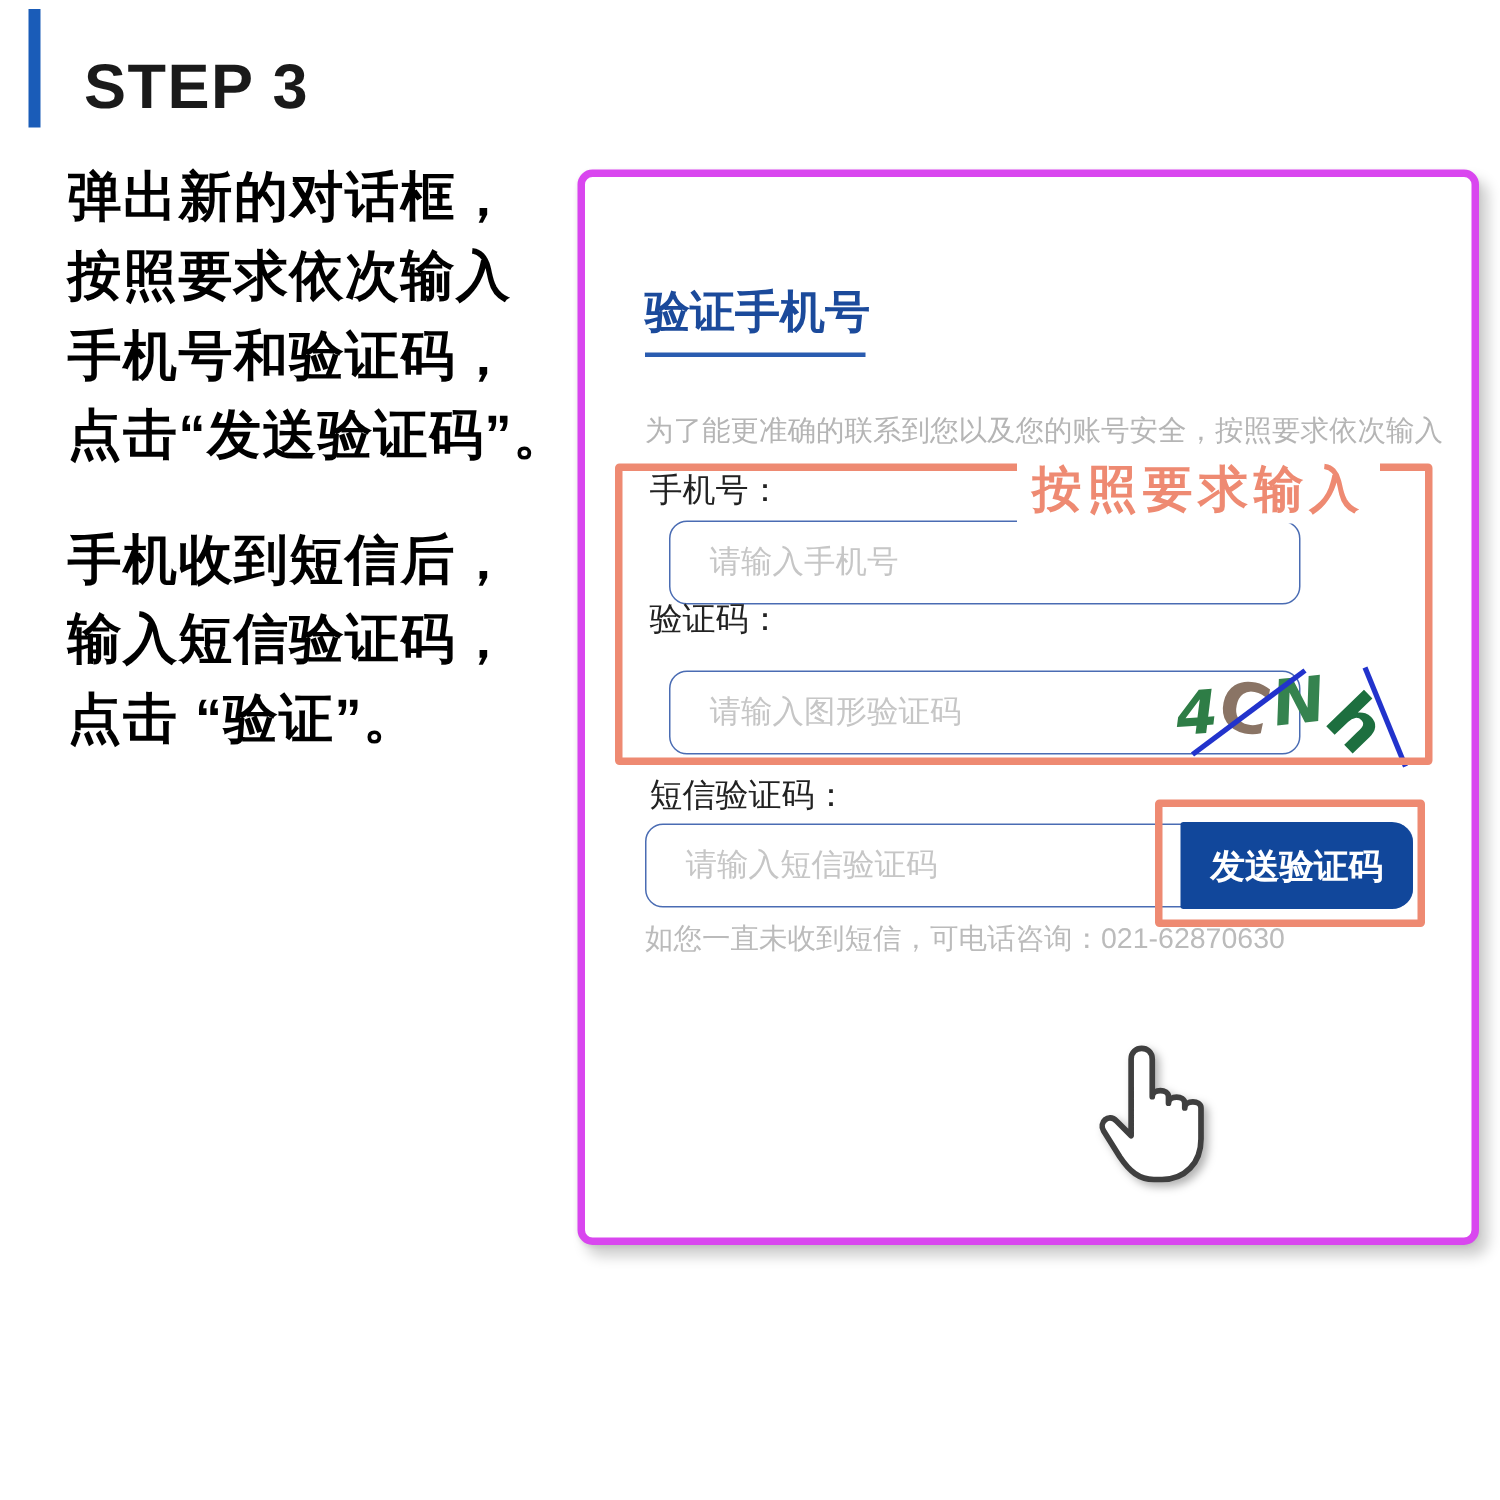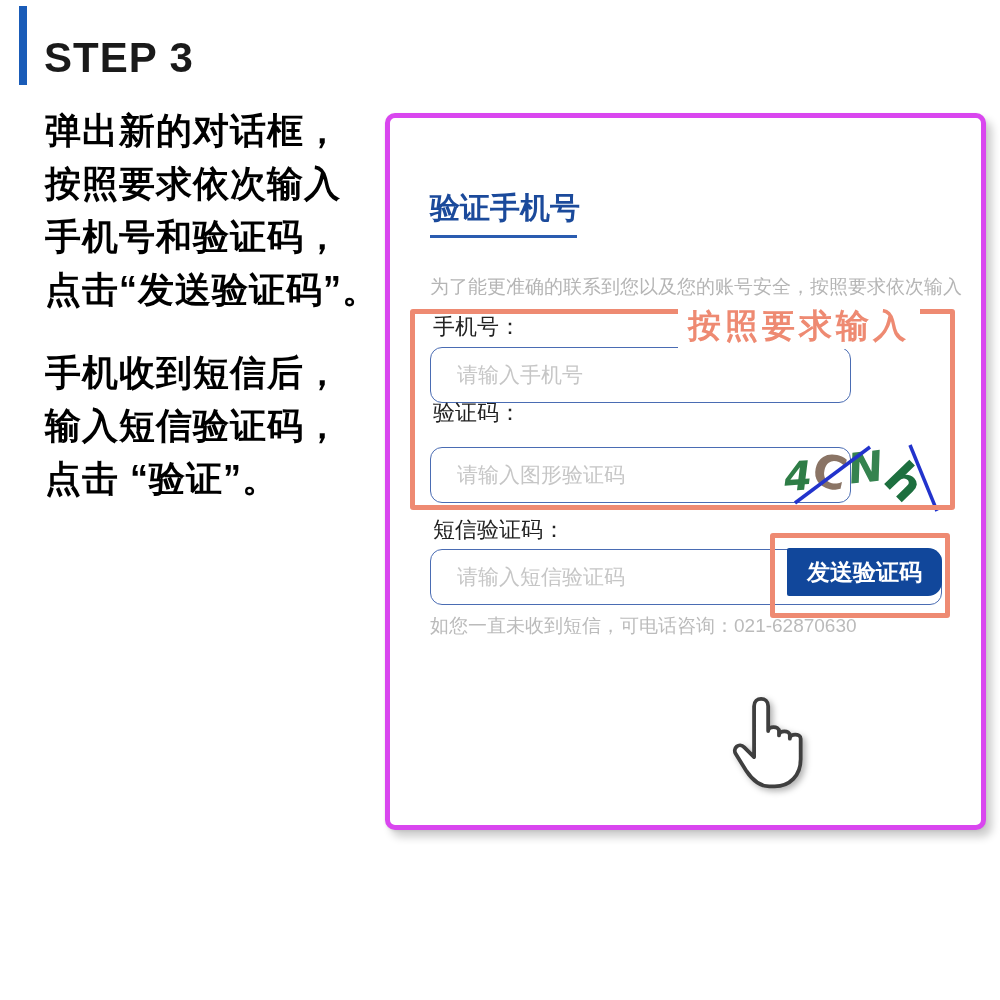--- a/index.html
+++ b/index.html
@@ -1,60 +1,60 @@
 <!DOCTYPE html>
 <html><head>
 <meta charset="utf-8">
 <style>
   html,body{margin:0;padding:0;background:#ffffff;}
   .page{position:relative;width:1000px;height:1000px;background:#ffffff;overflow:hidden;
         font-family:"Liberation Sans","DejaVu Sans",sans-serif;}
 
   
   .step-bar{position:absolute;left:19px;top:6px;width:8px;height:79px;background:#1a5cb8;}
-  .step-title{position:absolute;left:44px;top:34px;margin:0;font-size:42px;font-weight:700;
+  .step-title{position:absolute;left:56px;top:34px;margin:0;font-size:42px;font-weight:700;
               color:#1a1a1a;letter-spacing:1px;}
   .instr{position:absolute;left:45px;font-size:36px;font-weight:700;color:#000;
          line-height:53px;letter-spacing:1px;white-space:nowrap;}
   .instr1{top:104px;}
   .instr2{top:346px;}
 
   
   .dialog{position:absolute;left:385px;top:113px;width:591px;height:707px;background:#fff;
           border:5px solid #d946ef;border-radius:10px;
           box-shadow:6px 7px 9px rgba(0,0,0,0.20),0 1px 3px rgba(0,0,0,0.08);}
   .dlg-title{position:absolute;left:40px;top:70px;margin:0;font-size:30px;font-weight:700;color:#1b4a9b;}
   .title-underline{position:absolute;left:40px;top:117px;width:147px;height:3px;background:#2a5cb0;}
   .subtitle{position:absolute;left:40px;top:156px;margin:0;font-size:19px;color:#b5b5b5;white-space:nowrap;}
 
   .label{position:absolute;left:43px;font-size:22px;color:#222;}
   .lbl-phone{top:194px;}
   .lbl-captcha{top:280px;}
   .lbl-sms{top:397px;}
 
-  .field{box-sizing:border-box;position:absolute;left:40px;width:421px;height:56px;
+  .field{box-sizing:border-box;position:absolute;left:56px;width:421px;height:56px;
          border:1px solid #4a6cb3;border-radius:12px;padding:0 0 0 26px;font-size:21px;color:#444;
          font-family:"Liberation Sans","DejaVu Sans",sans-serif;outline:none;background:#fff;}
   .field::placeholder{color:#c6c6c6;opacity:1;}
   .fld-phone{top:229px;}
   .fld-captcha{top:329px;}
 
   
   .captcha-img{position:absolute;left:392px;top:325px;width:158px;height:75px;z-index:3;cursor:pointer;}
   .cp{position:absolute;font-weight:700;font-family:"DejaVu Sans","Liberation Sans",sans-serif;}
   .cp0{left:2px;top:10px;font-size:40px;font-style:italic;color:#2e7d46;transform:rotate(-4deg);}
   .cp1{left:31px;top:2px;font-size:46px;color:#8a7465;transform:rotate(12deg);}
   .cp2{left:66px;top:0px;font-size:42px;color:#35834f;transform:rotate(-6deg) skewX(-8deg);}
   .cp3{left:106px;top:12px;font-size:46px;color:#1d6f3f;transform:rotate(46deg);}
   .cp-lines{position:absolute;left:0;top:0;}
 
   
   .sms-row{position:absolute;left:40px;top:430px;width:512px;height:58px;}
   .fld-sms{position:absolute;left:0;top:1px;width:512px;}
-  .send-btn{position:absolute;right:0;top:0;width:155px;height:48px;border:none;
+  .send-btn{position:absolute;right:0;top:0;width:155px;height:58px;border:none;
             background:#11479b;color:#fff;font-size:23px;font-weight:700;
             border-radius:2px 14px 14px 2px;cursor:pointer;z-index:2;
             font-family:"Liberation Sans","DejaVu Sans",sans-serif;}
 
   .note{position:absolute;left:40px;top:495px;margin:0;font-size:19px;color:#bbbbbb;white-space:nowrap;}
 
   .verify-btn{position:absolute;left:39px;top:534px;width:513px;height:71px;border:none;
               background:#11479b;color:#fff;font-size:32px;font-weight:700;letter-spacing:2px;
               cursor:pointer;font-family:"Liberation Sans","DejaVu Sans",sans-serif;}
 

